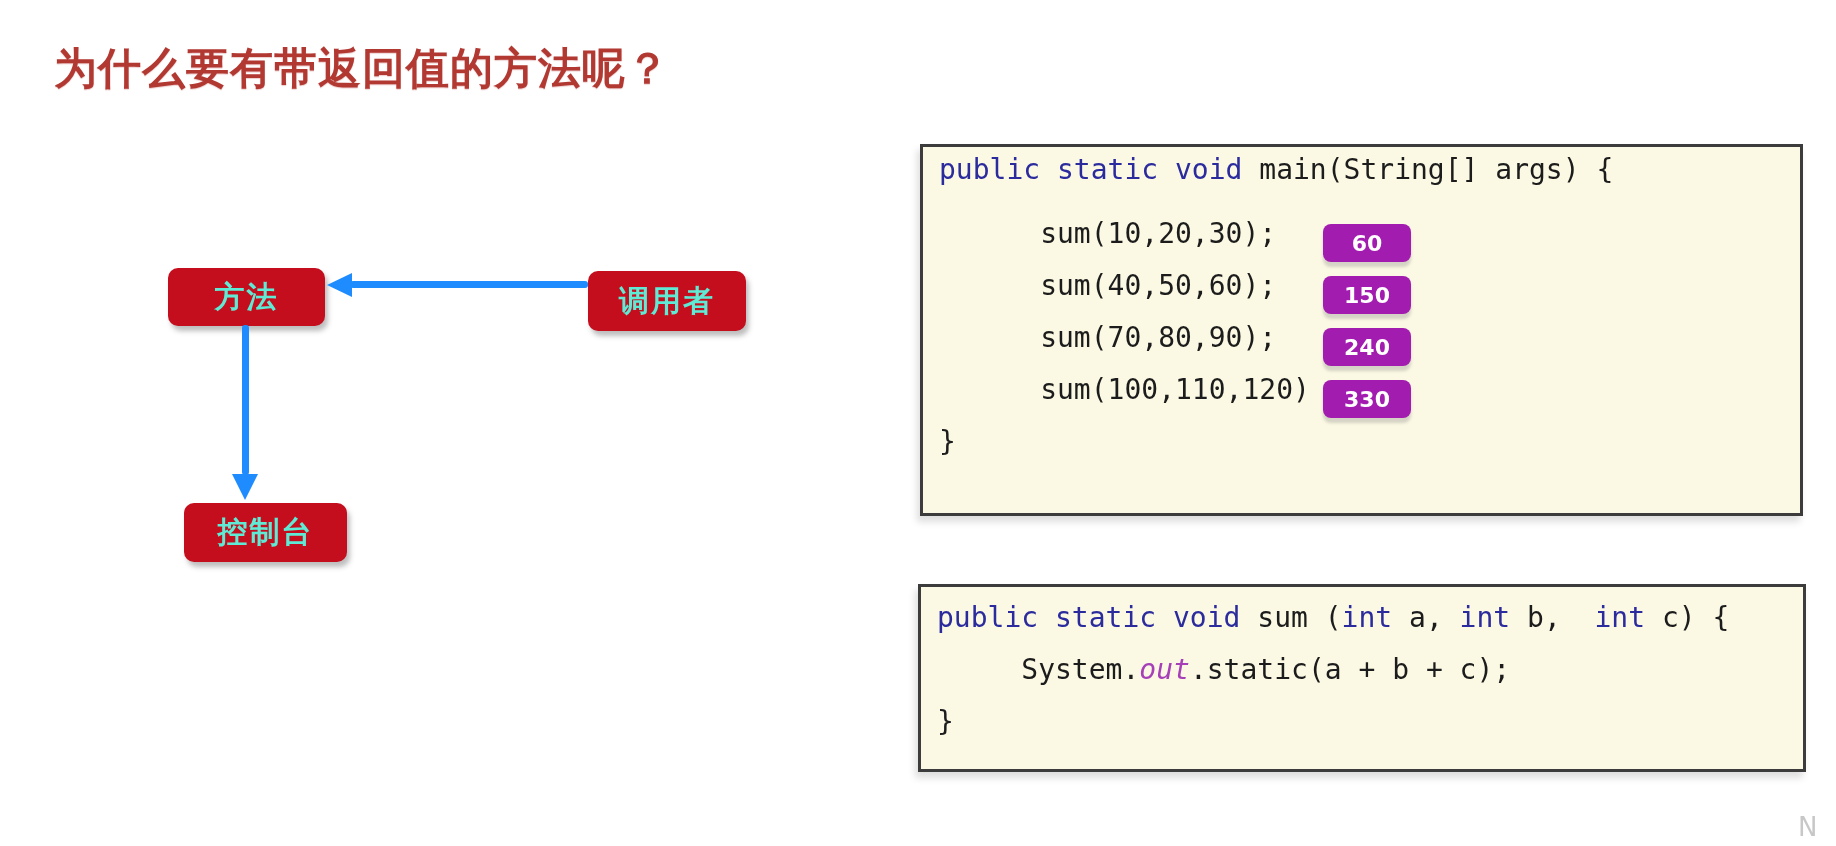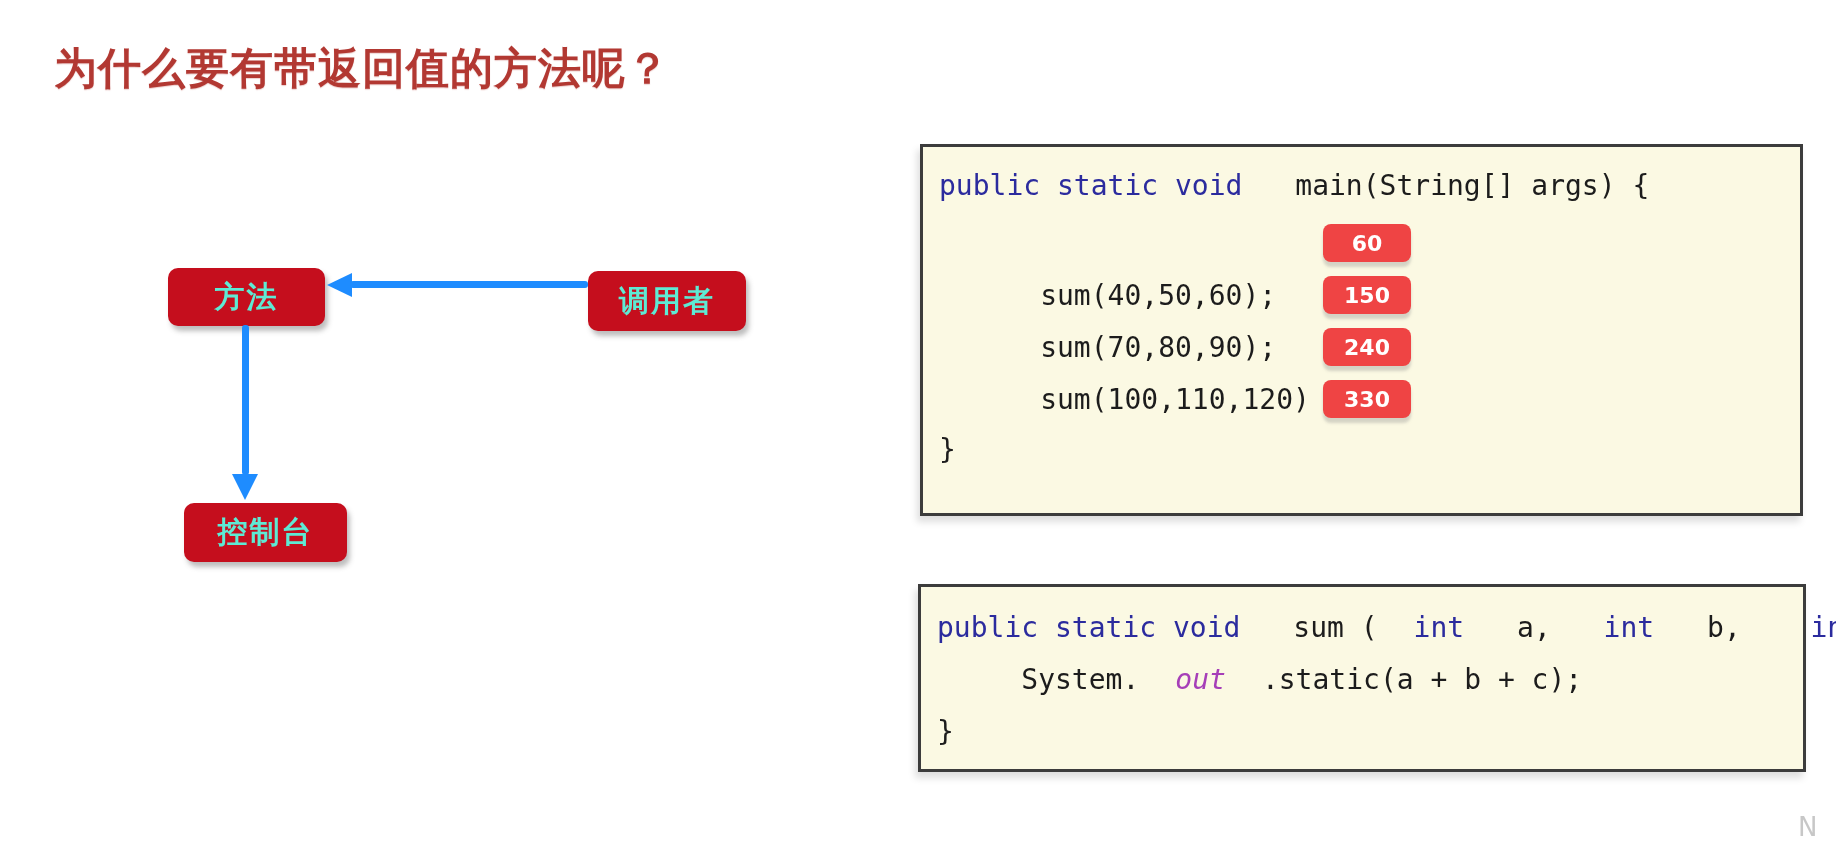--- a/index.html
+++ b/index.html
@@ -22,30 +22,30 @@
             border-right:25px solid #1E8CFF;}
   .tri-down{left:232px;top:474px;border-left:13px solid transparent;border-right:13px solid transparent;
             border-top:26px solid #1E8CFF;}
   
   .codeblock{position:absolute;background:#FBF9E3;border:3px solid #3C3C3C;
              box-shadow:-3px 6px 7px rgba(0,0,0,0.13);
              font-family:"DejaVu Sans Mono","Liberation Mono",monospace;
              font-size:28px;color:#1C1C1C;box-sizing:border-box;}
   .block-main{left:920px;top:144px;width:883px;height:372px;padding:6px 16px 0 16px;}
   .block-sum{left:918px;top:584px;width:888px;height:188px;padding:14px 16px 0 16px;}
-  .code-line{position:relative;white-space:pre;display:flex;align-items:center;gap:36px;}
+  .code-line{position:relative;white-space:pre;display:flex;align-items:flex-start;}
   .block-main .sig-line{height:64px;}
   .block-main .call-line{height:52px;}
   .block-main .close-line{height:48px;}
   .block-sum .code-line{height:52px;}
   .kw{color:#2B2B9E;white-space:pre;}
   .plain{color:#1C1C1C;white-space:pre;}
   .field{color:#A63FB8;font-style:italic;white-space:pre;}
   .badge{position:absolute;left:384px;top:50%;transform:translateY(-50%);min-width:88px;height:38px;
-         background:#ef4444;border-radius:8px;color:#ffffff;font-weight:700;font-size:22px;
+         background:#a21caf;border-radius:8px;color:#ffffff;font-weight:700;font-size:22px;
          font-family:"DejaVu Sans","Liberation Sans",sans-serif;display:flex;align-items:center;
          justify-content:center;box-sizing:border-box;padding:0 10px;
          box-shadow:0 5px 3px rgba(140,140,140,0.35);}
   .watermark{position:absolute;left:1798px;top:812px;font-size:26px;color:#9a9a9a;opacity:0.55;}
 </style>
 </head>
 <body>
 
 <div class="canvas">
 
@@ -65,20 +65,21 @@
     <div class="tri tri-left"></div>
     <div class="arrow-line v-line"></div>
     <div class="tri tri-down"></div>
   </div>
 
   <div class="codeblock block-main">
     <div class="code-line sig-line">
       <span class="kw">public static void </span><span class="plain">main(String[] args) {</span>
     </div>
     <div class="code-line call-line">
+      <span class="plain">      sum(10,20,30);</span>
       <span class="badge">60</span>
     </div>
     <div class="code-line call-line">
       <span class="plain">      sum(40,50,60);</span>
       <span class="badge">150</span>
     </div>
     <div class="code-line call-line">
       <span class="plain">      sum(70,80,90);</span>
       <span class="badge">240</span>
     </div>

